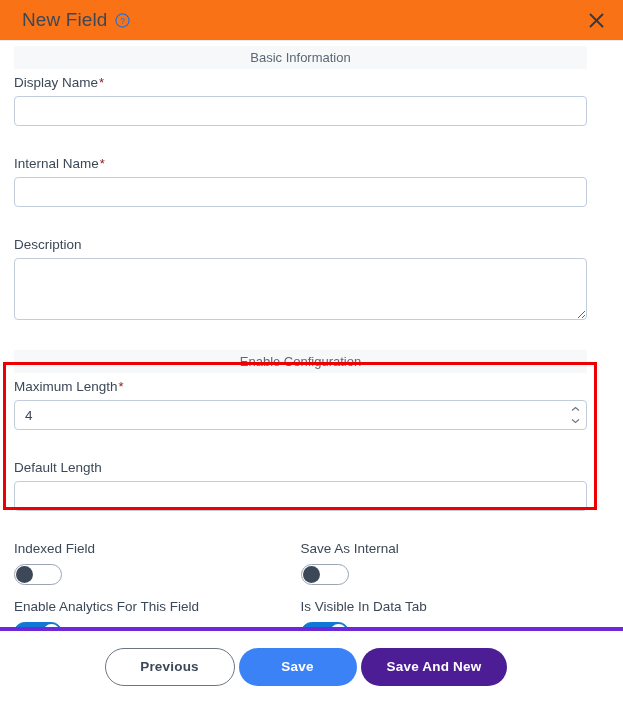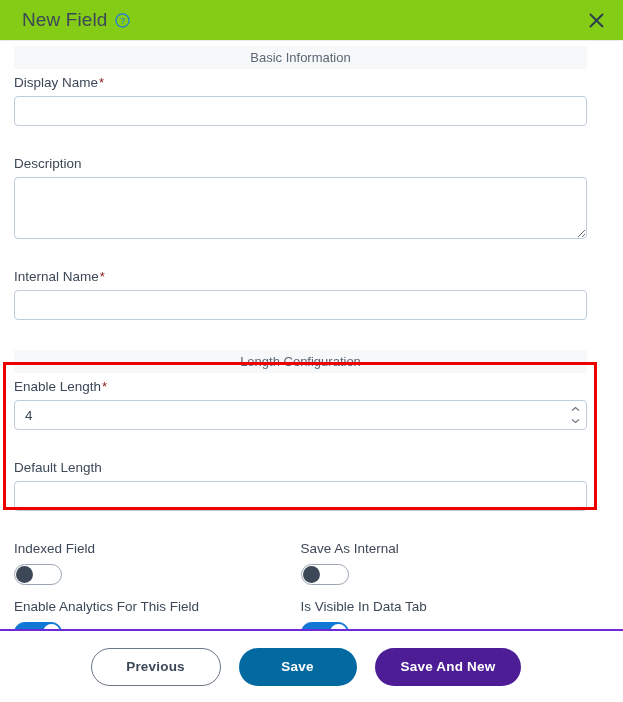--- a/index.html
+++ b/index.html
@@ -18,21 +18,21 @@
 
   
   .modal-header {
     position: relative;
     height: 41px;
     box-sizing: border-box;
     border-bottom: 1px solid #e8eaed;
     display: flex;
     align-items: center;
     padding: 0 18px 0 22px;
-    background: #84cc16;
+    background: #f97316;
   }
   .modal-title {
     font-size: 19px;
     color: #3c4858;
     letter-spacing: .1px;
     white-space: nowrap;
   }
   .help-icon {
     margin-left: 8px;
     width: 15px;
@@ -60,21 +60,21 @@
   
   .modal-body {
     position: absolute;
     top: 41px;
     left: 0;
     right: 0;
     height: 590px;
     box-sizing: border-box;
     padding: 0;
     background: #fff;
-    border-bottom: 2px solid #6d28d9;
+    border-bottom: 4px solid #6d28d9;
     overflow: hidden;
   }
   .form-area {
     padding: 5px 36px 0 14px;
   }
 
   
   .section-bar {
     background: #f7f8fa;
     height: 23px;
@@ -212,42 +212,42 @@
   .modal-footer {
     position: absolute;
     left: 0;
     right: 11px;
     bottom: 0;
     height: 71px;
     background: #fff;
     display: flex;
     align-items: center;
     justify-content: center;
-    gap: 18px;
+    gap: 4px;
   }
   .btn {
     font-family: "Liberation Sans", sans-serif;
     font-size: 13.5px;
     font-weight: bold;
     border-radius: 20px;
     height: 38px;
     box-sizing: border-box;
     cursor: pointer;
     border: none;
     padding: 0 26px;
     letter-spacing: .2px;
   }
   .btn-prev {
     background: #ffffff;
     border: 1px solid #6b7684;
     color: #3c4858;
     min-width: 130px;
   }
   .btn-save {
-    background: #0369a1;
+    background: #3b82f6;
     color: #ffffff;
     min-width: 118px;
   }
   .btn-savenew {
     background: #4c1d95;
     color: #ffffff;
     min-width: 136px;
   }
 </style>
 </head>
@@ -275,36 +275,36 @@
     <div class="section-bar">Basic Information</div>
 
     <div class="field">
       <label class="field-label">
         <span>Display Name</span><span class="req">*</span>
       </label>
       <input class="text-input" type="text" value="" style="">
     </div>
 
     <div class="field">
-      <label class="field-label">Description</label>
-      <textarea class="text-area" style=""></textarea>
-    </div>
-
-    <div class="field">
       <label class="field-label">
         <span>Internal Name</span><span class="req">*</span>
       </label>
       <input class="text-input" type="text" value="" style="">
     </div>
 
-    <div class="section-bar second">Length Configuration</div>
+    <div class="field">
+      <label class="field-label">Description</label>
+      <textarea class="text-area" style=""></textarea>
+    </div>
+
+    <div class="section-bar second">Enable Configuration</div>
 
     <div class="field">
       <label class="field-label">
-        <span>Enable Length</span><span class="req">*</span>
+        <span>Maximum Length</span><span class="req">*</span>
       </label>
       <div class="num-wrap">
         <input class="text-input" type="text" value="4" style="">
         <span class="spinner">
           <svg width="9" height="5" viewBox="0 0 9 5">
             <polyline points="1,4 4.5,1 8,4" fill="none" stroke="#6b7684" stroke-width="1.1"></polyline>
           </svg>
           <svg width="9" height="5" viewBox="0 0 9 5">
             <polyline points="1,1 4.5,4 8,1" fill="none" stroke="#6b7684" stroke-width="1.1"></polyline>
           </svg>

